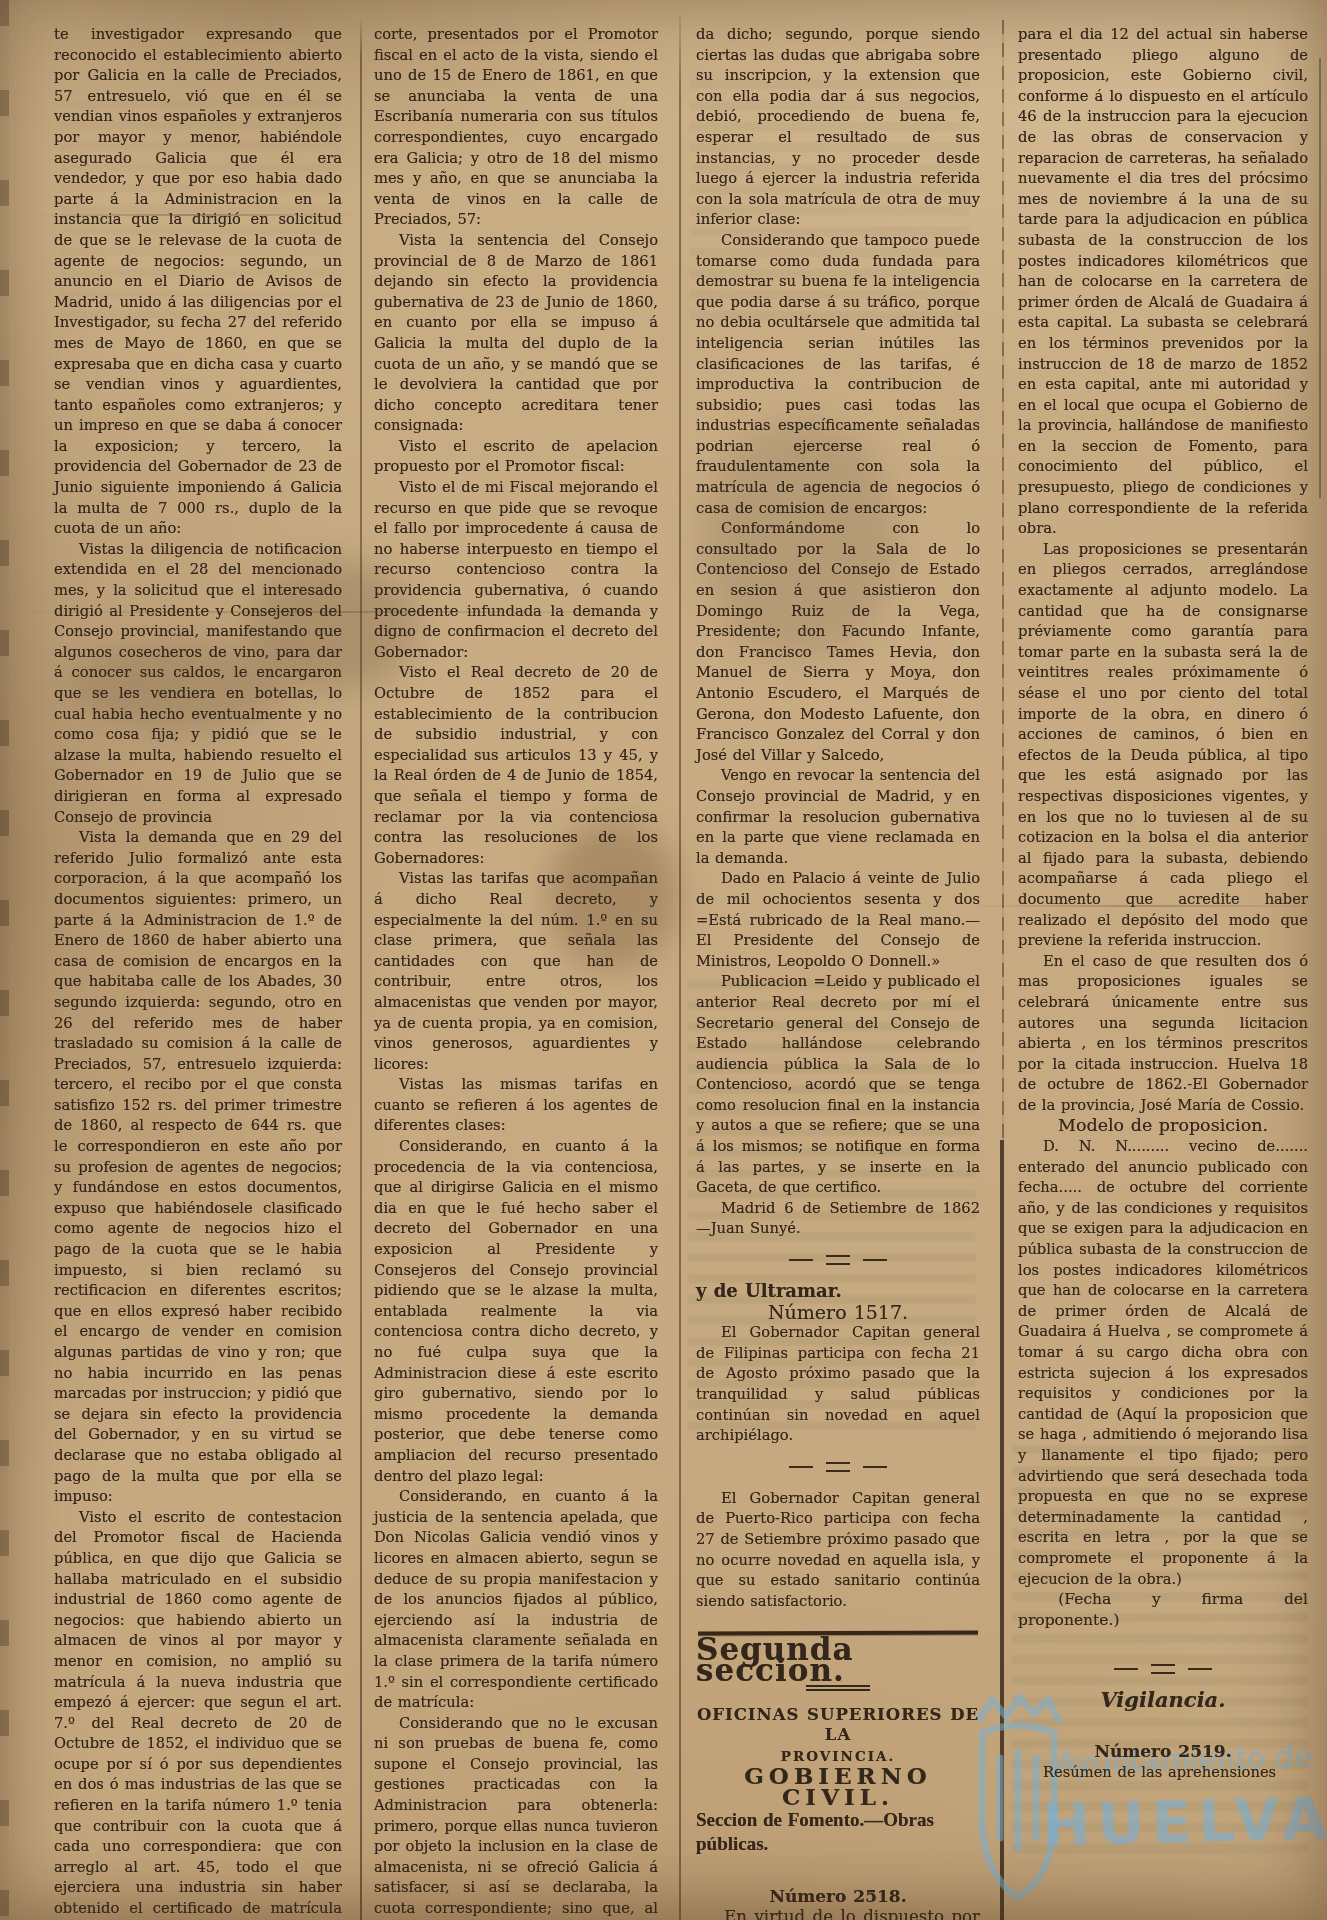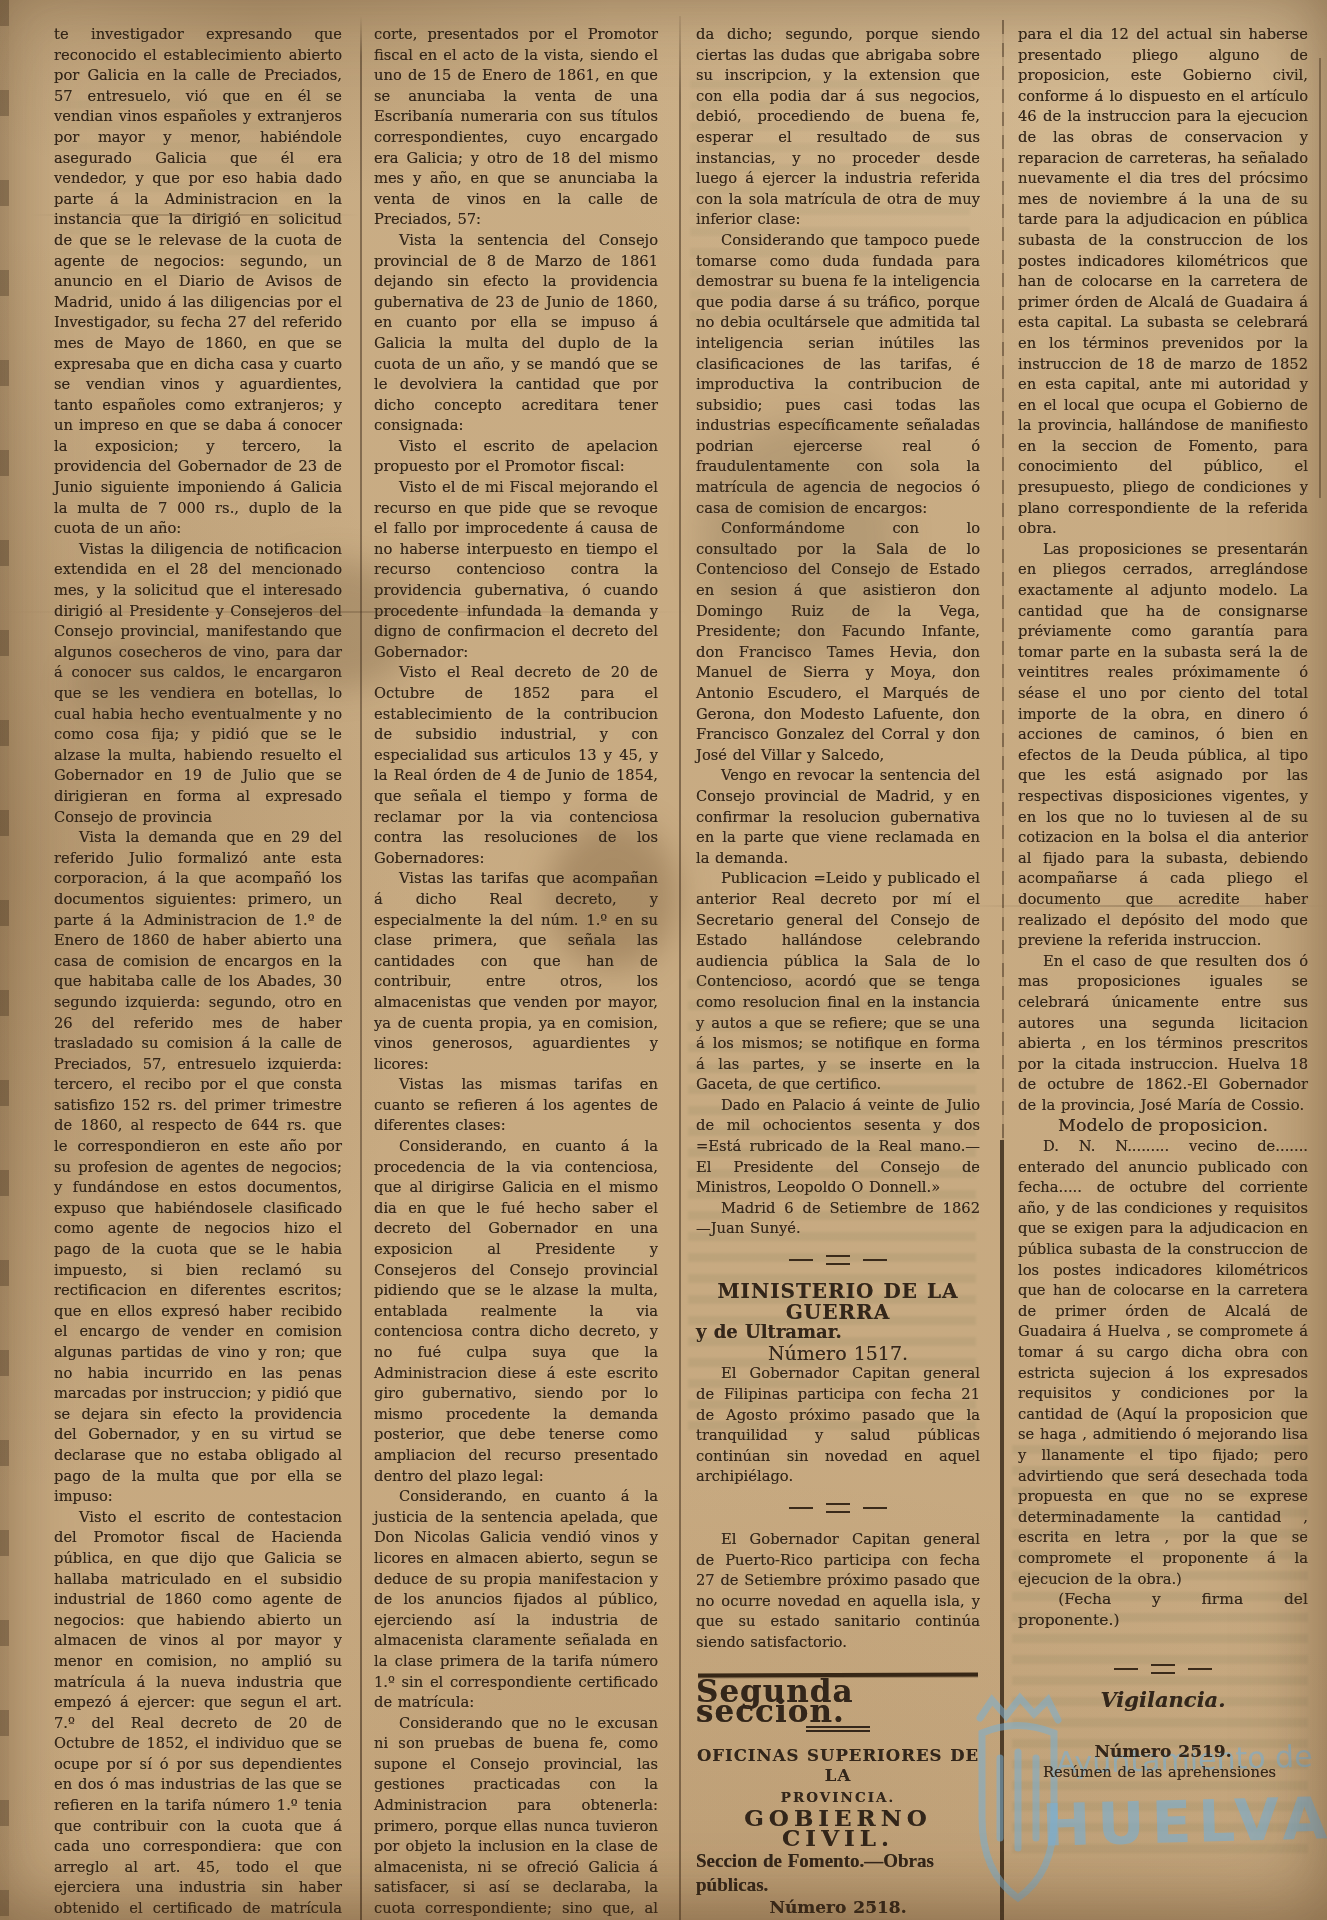--- a/index.html
+++ b/index.html
@@ -21,21 +21,21 @@
   #c2{left:374px;width:284px}
   #c3{left:696px;width:284px}
   #c4{left:1018px;width:290px}
   p.b{margin:0;}
   .ind{text-indent:1.7em;}
   .big{font-size:16.6px;line-height:22.6px;}
   
   .h-min{font-weight:bold;text-align:center;font-size:20px;letter-spacing:1px;margin:20px 0 0;text-indent:0;}
   .h-min2{font-weight:bold;font-size:18px;margin:2px 0 10px;text-indent:0;}
   .numero{text-align:center;margin:12px 0 2px;text-indent:0;font-size:19px;}
-  .numero.bold{font-weight:bold;font-size:17px;}
+  .numero.bold{font-weight:bold;font-size:17px;margin-top:30px;}
   .segunda{font-weight:bold;text-align:left;font-size:31px;letter-spacing:1px;margin:20px 0 4px;text-indent:0;}
   .dbl{width:64px;margin:4px auto 14px;border-top:6px double #33261a;height:0;}
   .oficinas{font-weight:bold;text-align:center;font-size:16.5px;letter-spacing:1px;margin:22px 0 0;text-indent:0;}
   .oficinas2{font-weight:bold;text-align:center;font-size:13.5px;letter-spacing:2px;margin:2px 0 0;text-indent:0;}
   .gobierno{font-weight:bold;text-align:center;font-size:23px;letter-spacing:5px;margin:34px 0 0;text-indent:0;}
   .fomento{font-weight:bold;text-align:left;font-size:19px;margin:30px 14px 0;text-indent:0;line-height:24px;font-family:Liberation Serif, serif;}
   .modelo{text-align:center;font-size:17.5px;margin:30px 0 24px;text-indent:0;}
   .vigilancia{font-style:italic;font-weight:bold;text-align:center;font-size:21px;margin:26px 0 0;text-indent:0;}
   .fecha{margin-top:40px;text-indent:2.6em;font-size:15.5px;}
   
@@ -130,31 +130,30 @@
   <p class="b ind">Considerando, en cuanto á la procedencia de la via contenciosa, que al dirigirse Galicia en el mismo dia en que le fué hecho saber el decreto del Gobernador en una exposicion al Presidente y Consejeros del Consejo provincial pidiendo que se le alzase la multa, entablada realmente la via contenciosa contra dicho decreto, y no fué culpa suya que la Administracion diese á este escrito giro gubernativo, siendo por lo mismo procedente la demanda posterior, que debe tenerse como ampliacion del recurso presentado dentro del plazo legal:</p>
   <p class="b ind">Considerando, en cuanto á la justicia de la sentencia apelada, que Don Nicolas Galicia vendió vinos y licores en almacen abierto, segun se deduce de su propia manifestacion y de los anuncios fijados al público, ejerciendo así la industria de almacenista claramente señalada en la clase primera de la tarifa número 1.º sin el correspondiente certificado de matrícula:</p>
   <p class="b ind">Considerando que no le excusan ni son pruebas de buena fe, como supone el Consejo provincial, las gestiones practicadas con la Administracion para obtenerla: primero, porque ellas nunca tuvieron por objeto la inclusion en la clase de almacenista, ni se ofreció Galicia á satisfacer, si así se declaraba, la cuota correspondiente; sino que, al contrario, siempre fueron encaminadas á que se le rebajase la cantidad que se le habia fijado como agente de negocios en virtud de su vaga declaracion, y á que en concepto de casa de comision se le autorizase para el ejercicio de otras industrias especificativamente determinadas en las tarifas, como que-</p>
 </section>
 
 <section class="col" id="c3">
   <p class="b">da dicho; segundo, porque siendo ciertas las dudas que abrigaba sobre su inscripcion, y la extension que con ella podia dar á sus negocios, debió, procediendo de buena fe, esperar el resultado de sus instancias, y no proceder desde luego á ejercer la industria referida con la sola matrícula de otra de muy inferior clase:</p>
   <p class="b ind">Considerando que tampoco puede tomarse como duda fundada para demostrar su buena fe la inteligencia que podia darse á su tráfico, porque no debia ocultársele que admitida tal inteligencia serian inútiles las clasificaciones de las tarifas, é improductiva la contribucion de subsidio; pues casi todas las industrias específicamente señaladas podrian ejercerse real ó fraudulentamente con sola la matrícula de agencia de negocios ó casa de comision de encargos:</p>
   <p class="b ind">Conformándome con lo consultado por la Sala de lo Contencioso del Consejo de Estado en sesion á que asistieron don Domingo Ruiz de la Vega, Presidente; don Facundo Infante, don Francisco Tames Hevia, don Manuel de Sierra y Moya, don Antonio Escudero, el Marqués de Gerona, don Modesto Lafuente, don Francisco Gonzalez del Corral y don José del Villar y Salcedo,</p>
   <p class="b ind">Vengo en revocar la sentencia del Consejo provincial de Madrid, y en confirmar la resolucion gubernativa en la parte que viene reclamada en la demanda.</p>
+  <p class="b ind">Dado en Palacio á veinte de Julio de mil ochocientos sesenta y dos =Está rubricado de la Real mano.—El Presidente del Consejo de Ministros, Leopoldo O Donnell.»</p>
   <p class="b ind">Publicacion =Leido y publicado el anterior Real decreto por mí el Secretario general del Consejo de Estado hallándose celebrando audiencia pública la Sala de lo Contencioso, acordó que se tenga como resolucion final en la instancia y autos a que se refiere; que se una á los mismos; se notifique en forma á las partes, y se inserte en la Gaceta, de que certifico.</p>
-  <p class="b ind">Dado en Palacio á veinte de Julio de mil ochocientos sesenta y dos =Está rubricado de la Real mano.—El Presidente del Consejo de Ministros, Leopoldo O Donnell.»</p>
   <p class="b ind">Madrid 6 de Setiembre de 1862 —Juan Sunyé.</p>
 
   <div class="sdiv">
       <span class="d"></span>
       <span class="e"></span>
       <span class="d"></span>
     </div>
 
-  <p class="b h-min">MINISTERIO DE LA GUERRA</p>
   <p class="b h-min2">y de Ultramar.</p>
   <p class="b numero">Número 1517.</p>
   <p class="b ind">El Gobernador Capitan general de Filipinas participa con fecha 21 de Agosto próximo pasado que la tranquilidad y salud públicas continúan sin novedad en aquel archipiélago.</p>
 
   <div class="sdiv">
       <span class="d"></span>
       <span class="e"></span>
       <span class="d"></span>
     </div>
 

